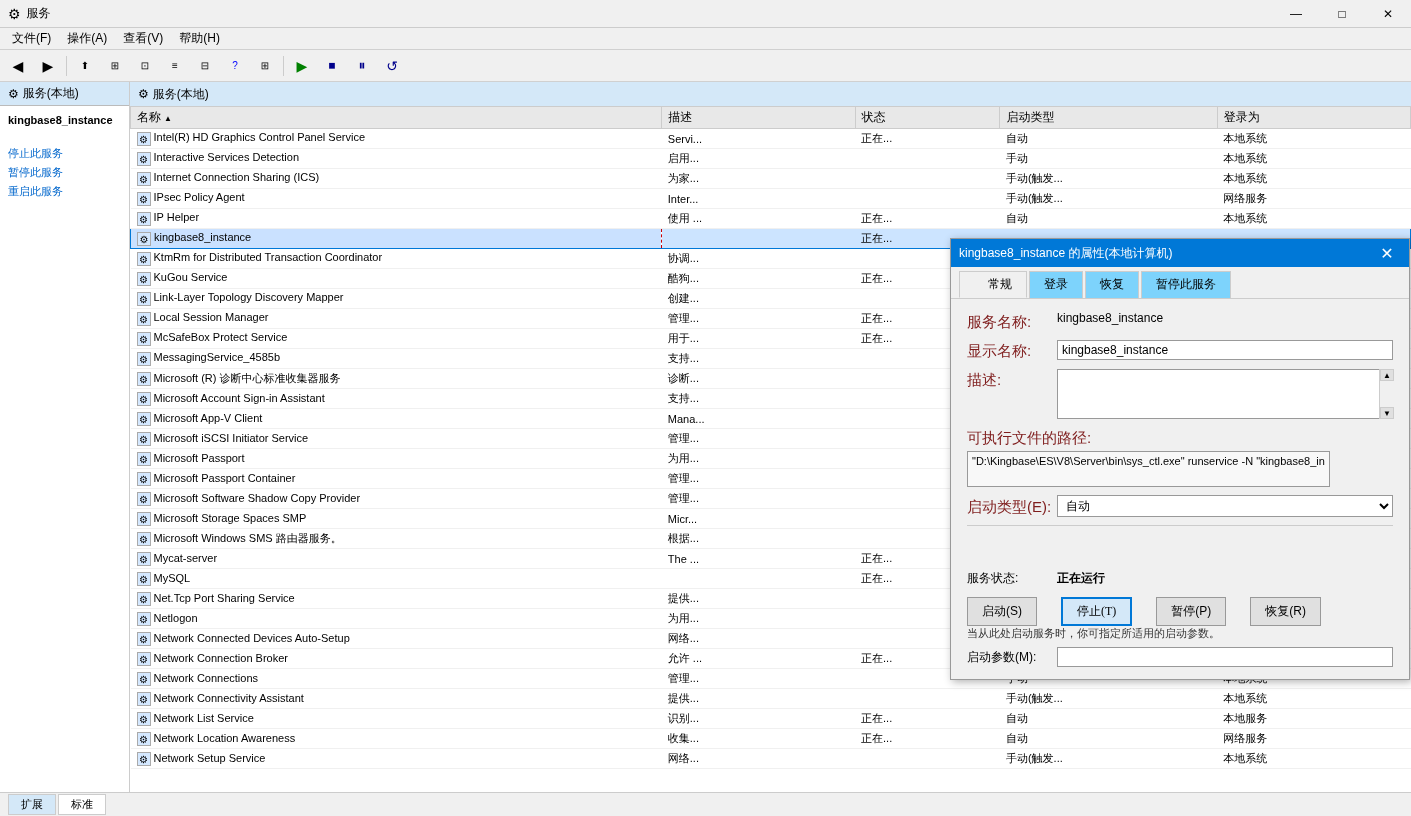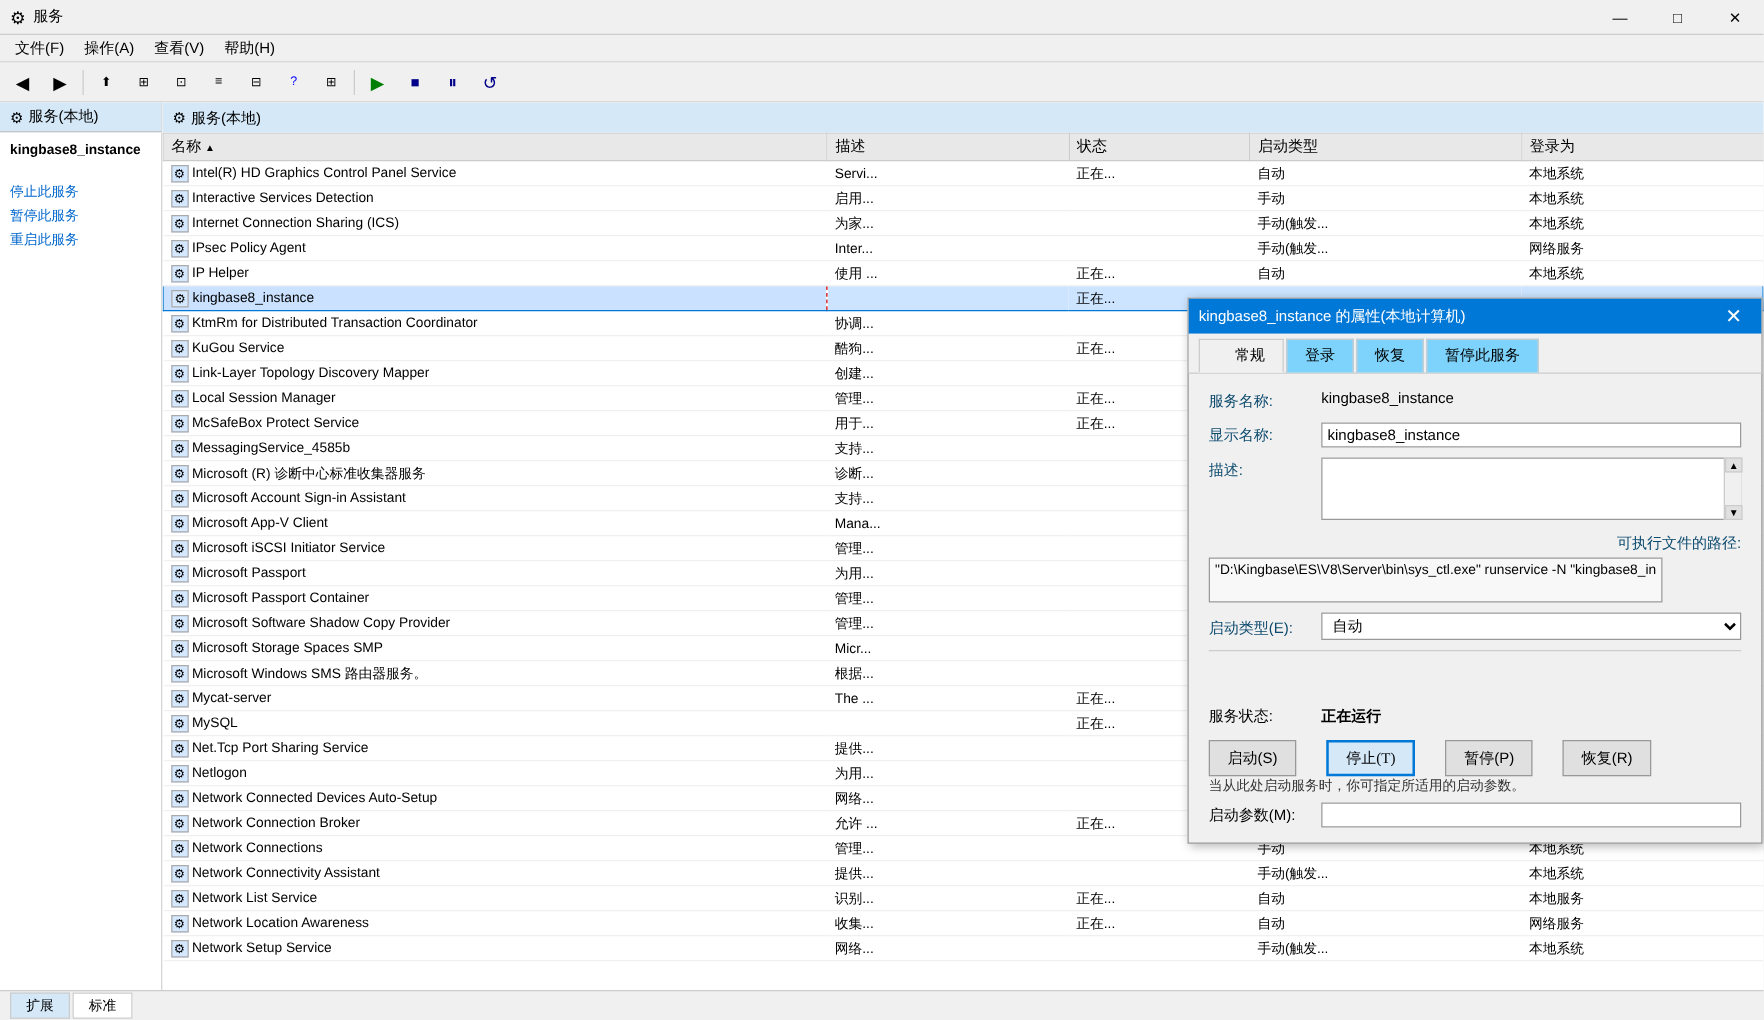--- a/index.html
+++ b/index.html
@@ -165,21 +165,21 @@
       border: 1px solid #ccc;
       border-bottom: none;
       background: #7dd3fc;
       cursor: pointer;
       font-size: 12px;
       margin-right: 2px;
     }
     .dialog-tab.active { background: #f0f0f0; border-bottom: 1px solid #f0f0f0; z-index: 1; padding-left: 28px; }
     .dialog-content { padding: 12px 16px; }
     .form-row { display: flex; align-items: flex-start; margin-bottom: 8px; }
-    .form-label { width: 90px; font-size: 12px; color: #0c4a6e; flex-shrink: 0; padding-top: 2px; }
+    .form-label { width: 90px; font-size: 15px; color: #7f1d1d; flex-shrink: 0; padding-top: 2px; }
     .form-value { flex: 1; font-size: 12px; color: #000; }
     .form-input {
       flex: 1;
       border: 1px solid #999;
       background: white;
       padding: 2px 4px;
       font-size: 12px;
       height: 20px;
     }
     .form-textarea {
@@ -610,21 +610,21 @@
       <div class="textarea-wrapper">
         <textarea class="form-textarea" style=""></textarea>
         <div style="position:absolute; right:0; top:0; width:14px; height:100%; background:#f0f0f0; border-left:1px solid #ccc; display:flex; flex-direction:column; justify-content:space-between;">
           <button style="background:#e0e0e0; border:1px solid #ccc; cursor:pointer; font-size:8px; height:12px; width:14px; padding:0;">▲</button>
           <button style="background:#e0e0e0; border:1px solid #ccc; cursor:pointer; font-size:8px; height:12px; width:14px; padding:0;">▼</button>
         </div>
       </div>
     </div>
 
     <div class="form-row" style="flex-direction:column;">
-      <span class="form-label" style="width:100%; margin-bottom:3px;text-align:right;">可执行文件的路径:</span>
+      <span class="form-label" style="width:100%; margin-bottom:3px;">可执行文件的路径:</span>
       <div class="exec-path-box">"D:\Kingbase\ES\V8\Server\bin\sys_ctl.exe" runservice -N "kingbase8_in</div>
     </div>
 
     <div class="form-row" style="margin-top:6px; align-items:center;">
       <span class="form-label">启动类型(E):</span>
       <select class="form-select">
         <option>自动</option>
         <option>手动</option>
         <option>禁用</option>
       </select>

